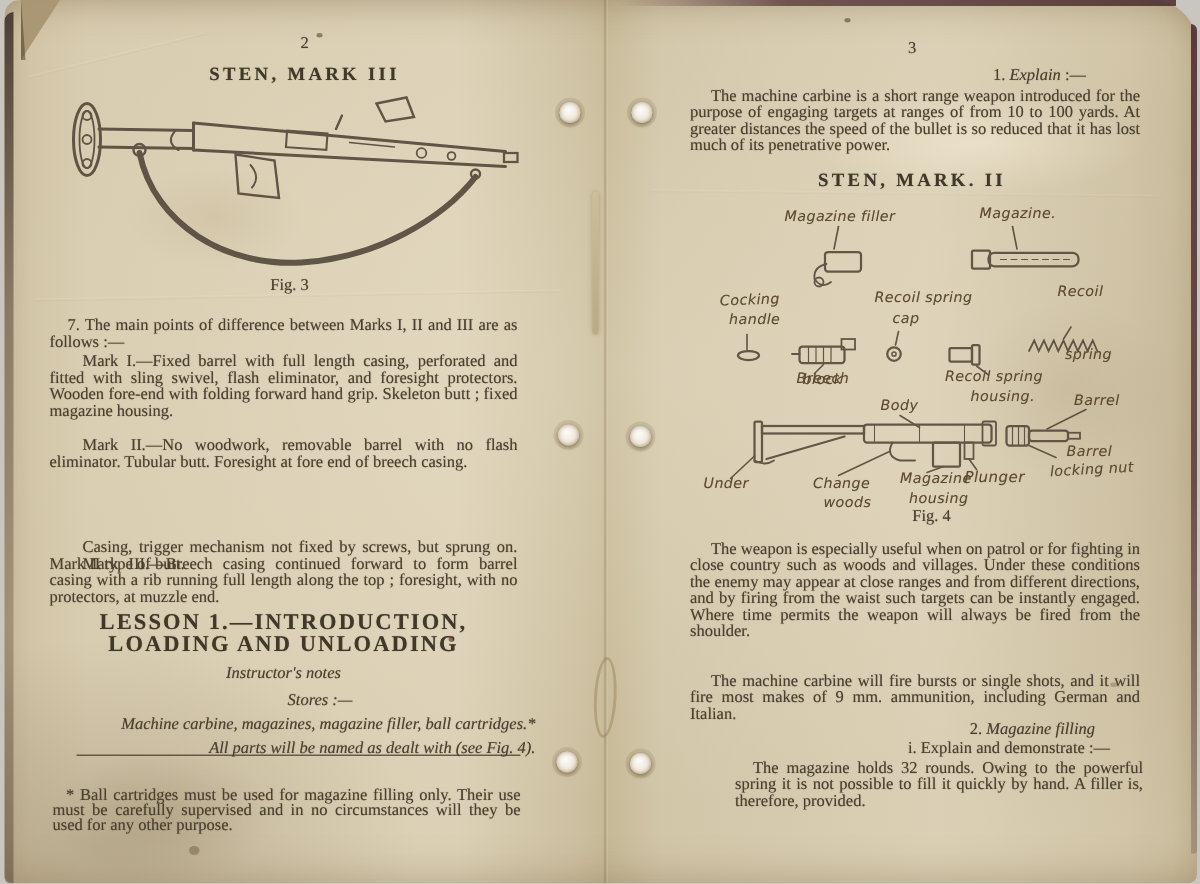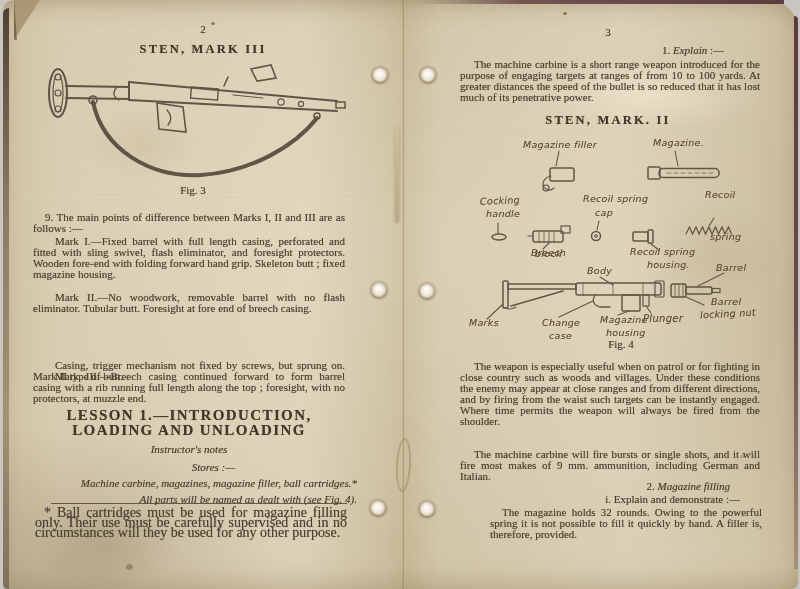--- a/index.html
+++ b/index.html
@@ -42,21 +42,21 @@
   .stain{position:absolute;border-radius:50%;}
   .speck{position:absolute;border-radius:50%;background:rgba(80,58,32,.55);}
   
   .tx{position:absolute;color:#4a4131;font-size:11px;line-height:11px;
       text-shadow:0 0 .7px rgba(74,65,49,.55);text-align:right;}
   .j{text-align:justify;}
   .ctr{text-align:center;}
   .it{font-style:italic;}
   .hd{font-weight:bold;letter-spacing:2.2px;font-size:12.5px;color:#40392a;}
   .hd2{font-weight:bold;letter-spacing:1.4px;font-size:15px;color:#40392a;}
-  .fn{font-size:14px;line-height:9.8px;}
+  .fn{font-size:11px;line-height:9.8px;margin-top:18px;}
   .rule{position:absolute;height:1px;background:rgba(74,63,46,.8);}
   .lbl{position:absolute;font-family:"DejaVu Sans",sans-serif;font-style:italic;font-size:9.5px;
        line-height:10px;color:#5e4a32;letter-spacing:.3px;white-space:nowrap;
        text-shadow:0 0 .5px rgba(94,74,50,.4);}
   svg.draw{position:absolute;overflow:visible;}
 </style>
 </head>
 <body>
 
 <div id="stage">
@@ -104,21 +104,21 @@
         <circle cx="248" cy="44" r="3.2" stroke-width="1.2"></circle>
         <circle cx="268" cy="46" r="2.6" stroke-width="1.2"></circle>
         <path d="M84 29 q-7 8 2 13" stroke-width="1.4"></path>
         <path d="M60 44 C70 92 118 120 168 117 C218 114 262 88 284 60" stroke-width="4"></path>
         <circle cx="60" cy="42" r="4" stroke-width="1.6"></circle>
         <circle cx="284" cy="58" r="3" stroke-width="1.6"></circle>
       </g>
     </svg>
     <div class="tx ctr" style="left:120px;top:185px;width:140px;">Fig. 3</div>
 
-    <div class="tx j" style="left:30px;top:212px;width:312px;text-indent:12px;">9. The main points of difference between Marks I, II and III are as follows :—</div>
+    <div class="tx j" style="left:30px;top:212px;width:312px;text-indent:12px;">7. The main points of difference between Marks I, II and III are as follows :—</div>
     <div class="tx j" style="left:30px;top:236px;width:312px;text-indent:22px;">Mark I.—Fixed barrel with full length casing, perforated and fitted with sling swivel, flash eliminator, and foresight protectors.  Wooden fore-end with folding forward hand grip.  Skeleton butt ;  fixed magazine housing.</div>
     <div class="tx j" style="left:30px;top:292px;width:312px;text-indent:22px;">Mark II.—No woodwork, removable barrel with no flash eliminator.  Tubular butt.  Foresight at fore end of breech casing.</div>
     <div class="tx j" style="left:30px;top:327px;width:312px;text-indent:22px;margin-top:44px;">Mark III.—Breech casing continued forward to form barrel casing with a rib running full length along the top ; foresight, with no protectors, at muzzle end.</div>
     <div class="tx j" style="left:30px;top:360px;width:312px;text-indent:22px;">Casing, trigger mechanism not fixed by screws, but sprung on.  Mark II type of butt.</div>
 
     <div class="tx ctr hd2" style="left:40px;top:408px;width:292px;line-height:15px;">LESSON 1.—INTRODUCTION, LOADING AND UNLOADING</div>
     <div class="tx ctr it" style="left:60px;top:444px;width:252px;">Instructor's notes</div>
     <div class="tx it" style="left:32px;top:462px;width:200px;">Stores :—</div>
     <div class="tx it" style="left:64px;top:478px;width:290px;">Machine carbine, magazines, magazine filler, ball cartridges.*</div>
     <div class="tx it" style="left:64px;top:494px;width:290px;">All parts will be named as dealt with (see Fig. 4).</div>
@@ -198,23 +198,23 @@
     <span class="lbl" style="left:580px;top:194px;">Recoil spring</span>
     <span class="lbl" style="left:592px;top:208px;">cap</span>
     <span class="lbl" style="left:702px;top:190px;">Recoil</span>
     <span class="lbl" style="left:707px;top:204px;margin-top:28px;">spring</span>
     <span class="lbl" style="left:528px;top:248px;">Breech</span>
     <span class="lbl" style="left:532px;top:249px;">block</span>
     <span class="lbl" style="left:627px;top:247px;">Recoil spring</span>
     <span class="lbl" style="left:644px;top:260px;">housing.</span>
     <span class="lbl" style="left:584px;top:266px;">Body</span>
     <span class="lbl" style="left:713px;top:263px;">Barrel</span>
-    <span class="lbl" style="left:466px;top:318px;">Marks</span>
+    <span class="lbl" style="left:466px;top:318px;">Under</span>
     <span class="lbl" style="left:539px;top:318px;">Change</span>
-    <span class="lbl" style="left:546px;top:331px;">case</span>
+    <span class="lbl" style="left:546px;top:331px;">woods</span>
     <span class="lbl" style="left:597px;top:315px;">Magazine</span>
     <span class="lbl" style="left:603px;top:328px;">housing</span>
     <span class="lbl" style="left:640px;top:314px;font-size:10px;">Plunger</span>
     <span class="lbl" style="left:708px;top:297px;">Barrel</span>
     <span class="lbl" style="left:697px;top:309px;transform:rotate(-3deg);">locking nut</span>
 
     <div class="tx" style="left:558px;top:339px;width:120px;text-align:center;">Fig. 4</div>
 
     <div class="tx j" style="left:457px;top:361px;width:300px;text-indent:14px;">The weapon is especially useful when on patrol or for fighting in close country such as woods and villages.  Under these conditions the enemy may appear at close ranges and from different directions, and by firing from the waist such targets can be instantly engaged.  Where time permits the weapon will always be fired from the shoulder.</div>
     <div class="tx j" style="left:457px;top:449px;width:300px;text-indent:14px;">The machine carbine will fire bursts or single shots, and it will fire most makes of 9 mm. ammunition, including German and Italian.</div>

